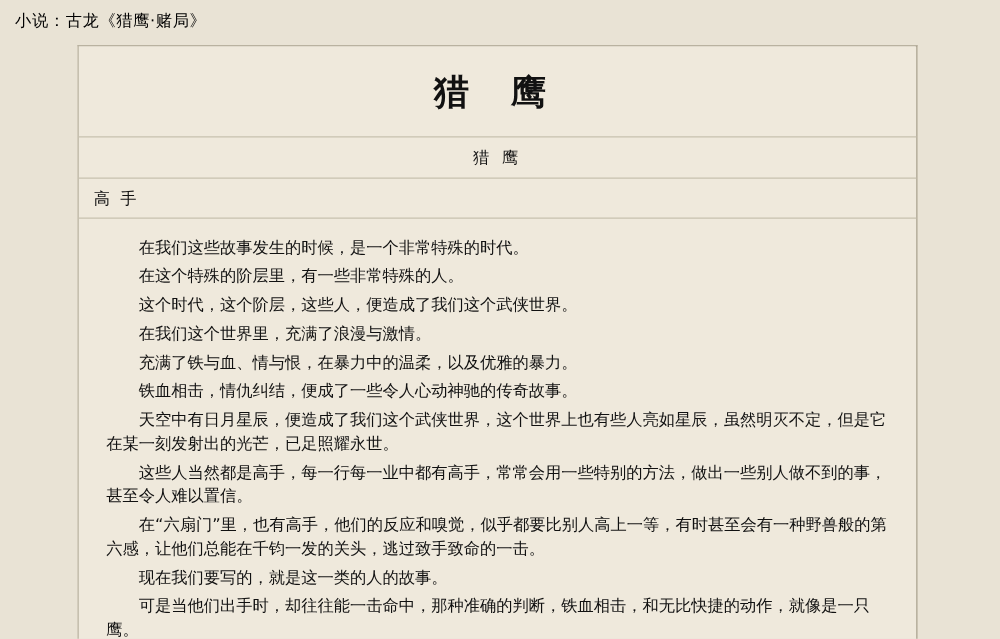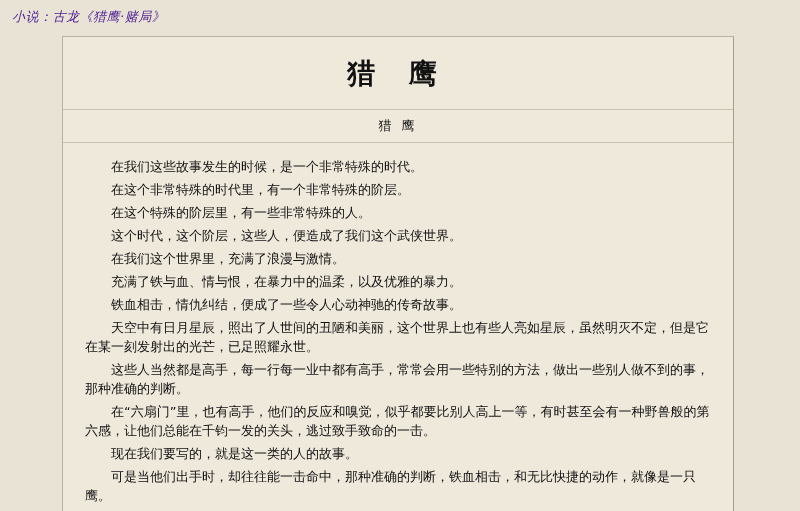--- a/index.html
+++ b/index.html
@@ -17,23 +17,22 @@
   }
   .page {
     position: relative;
     width: 800px;
     height: 511px;
     background: #e9e3d5;
   }
   .breadcrumb {
     padding: 8px 0 0 12px;
     font-size: 13px;
-    color: #4c1d95;
+    color: #000000;
     letter-spacing: 0.5px;
-    font-style: italic;
   }
   .book-frame {
     position: absolute;
     left: 62px;
     top: 36px;
     width: 672px;
     background: #efe9dc;
     border: 1px solid #b9b2a0;
     border-right: 1px solid #a79f8c;
     border-bottom: 1px solid #a79f8c;
@@ -86,31 +85,31 @@
   <div class="breadcrumb">小说：古龙《猎鹰·赌局》</div>
 
   <div class="book-frame">
 
     <div class="title-band">
       <span class="main-title">猎 鹰</span>
     </div>
 
     <div class="subtitle-band">猎 鹰</div>
 
+    <div class="chapter-head">高 手</div>
 
     <div class="body-text">
         <p>在我们这些故事发生的时候，是一个非常特殊的时代。</p>
-        <p>在这个非常特殊的时代里，有一个非常特殊的阶层。</p>
         <p>在这个特殊的阶层里，有一些非常特殊的人。</p>
         <p>这个时代，这个阶层，这些人，便造成了我们这个武侠世界。</p>
         <p>在我们这个世界里，充满了浪漫与激情。</p>
         <p>充满了铁与血、情与恨，在暴力中的温柔，以及优雅的暴力。</p>
         <p>铁血相击，情仇纠结，便成了一些令人心动神驰的传奇故事。</p>
-        <p>天空中有日月星辰，照出了人世间的丑陋和美丽，这个世界上也有些人亮如星辰，虽然明灭不定，但是它在某一刻发射出的光芒，已足照耀永世。</p>
-        <p>这些人当然都是高手，每一行每一业中都有高手，常常会用一些特别的方法，做出一些别人做不到的事，那种准确的判断。</p>
+        <p>天空中有日月星辰，便造成了我们这个武侠世界，这个世界上也有些人亮如星辰，虽然明灭不定，但是它在某一刻发射出的光芒，已足照耀永世。</p>
+        <p>这些人当然都是高手，每一行每一业中都有高手，常常会用一些特别的方法，做出一些别人做不到的事，甚至令人难以置信。</p>
         <p>在“六扇门”里，也有高手，他们的反应和嗅觉，似乎都要比别人高上一等，有时甚至会有一种野兽般的第六感，让他们总能在千钧一发的关头，逃过致手致命的一击。</p>
         <p>现在我们要写的，就是这一类的人的故事。</p>
         <p>可是当他们出手时，却往往能一击命中，那种准确的判断，铁血相击，和无比快捷的动作，就像是一只鹰。</p>
         <p>一只猎鹰。</p>
         <p>现在我们首先要说的，就是一个猎鹰般的高手和他的故事。</p>
       </div>
 
   </div>
 </div>
 

